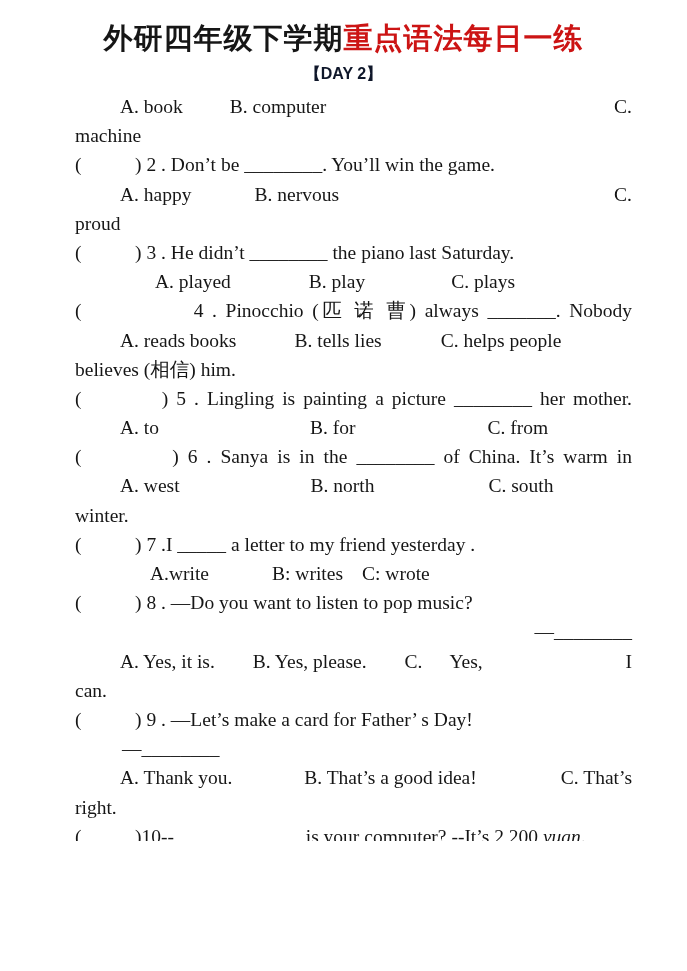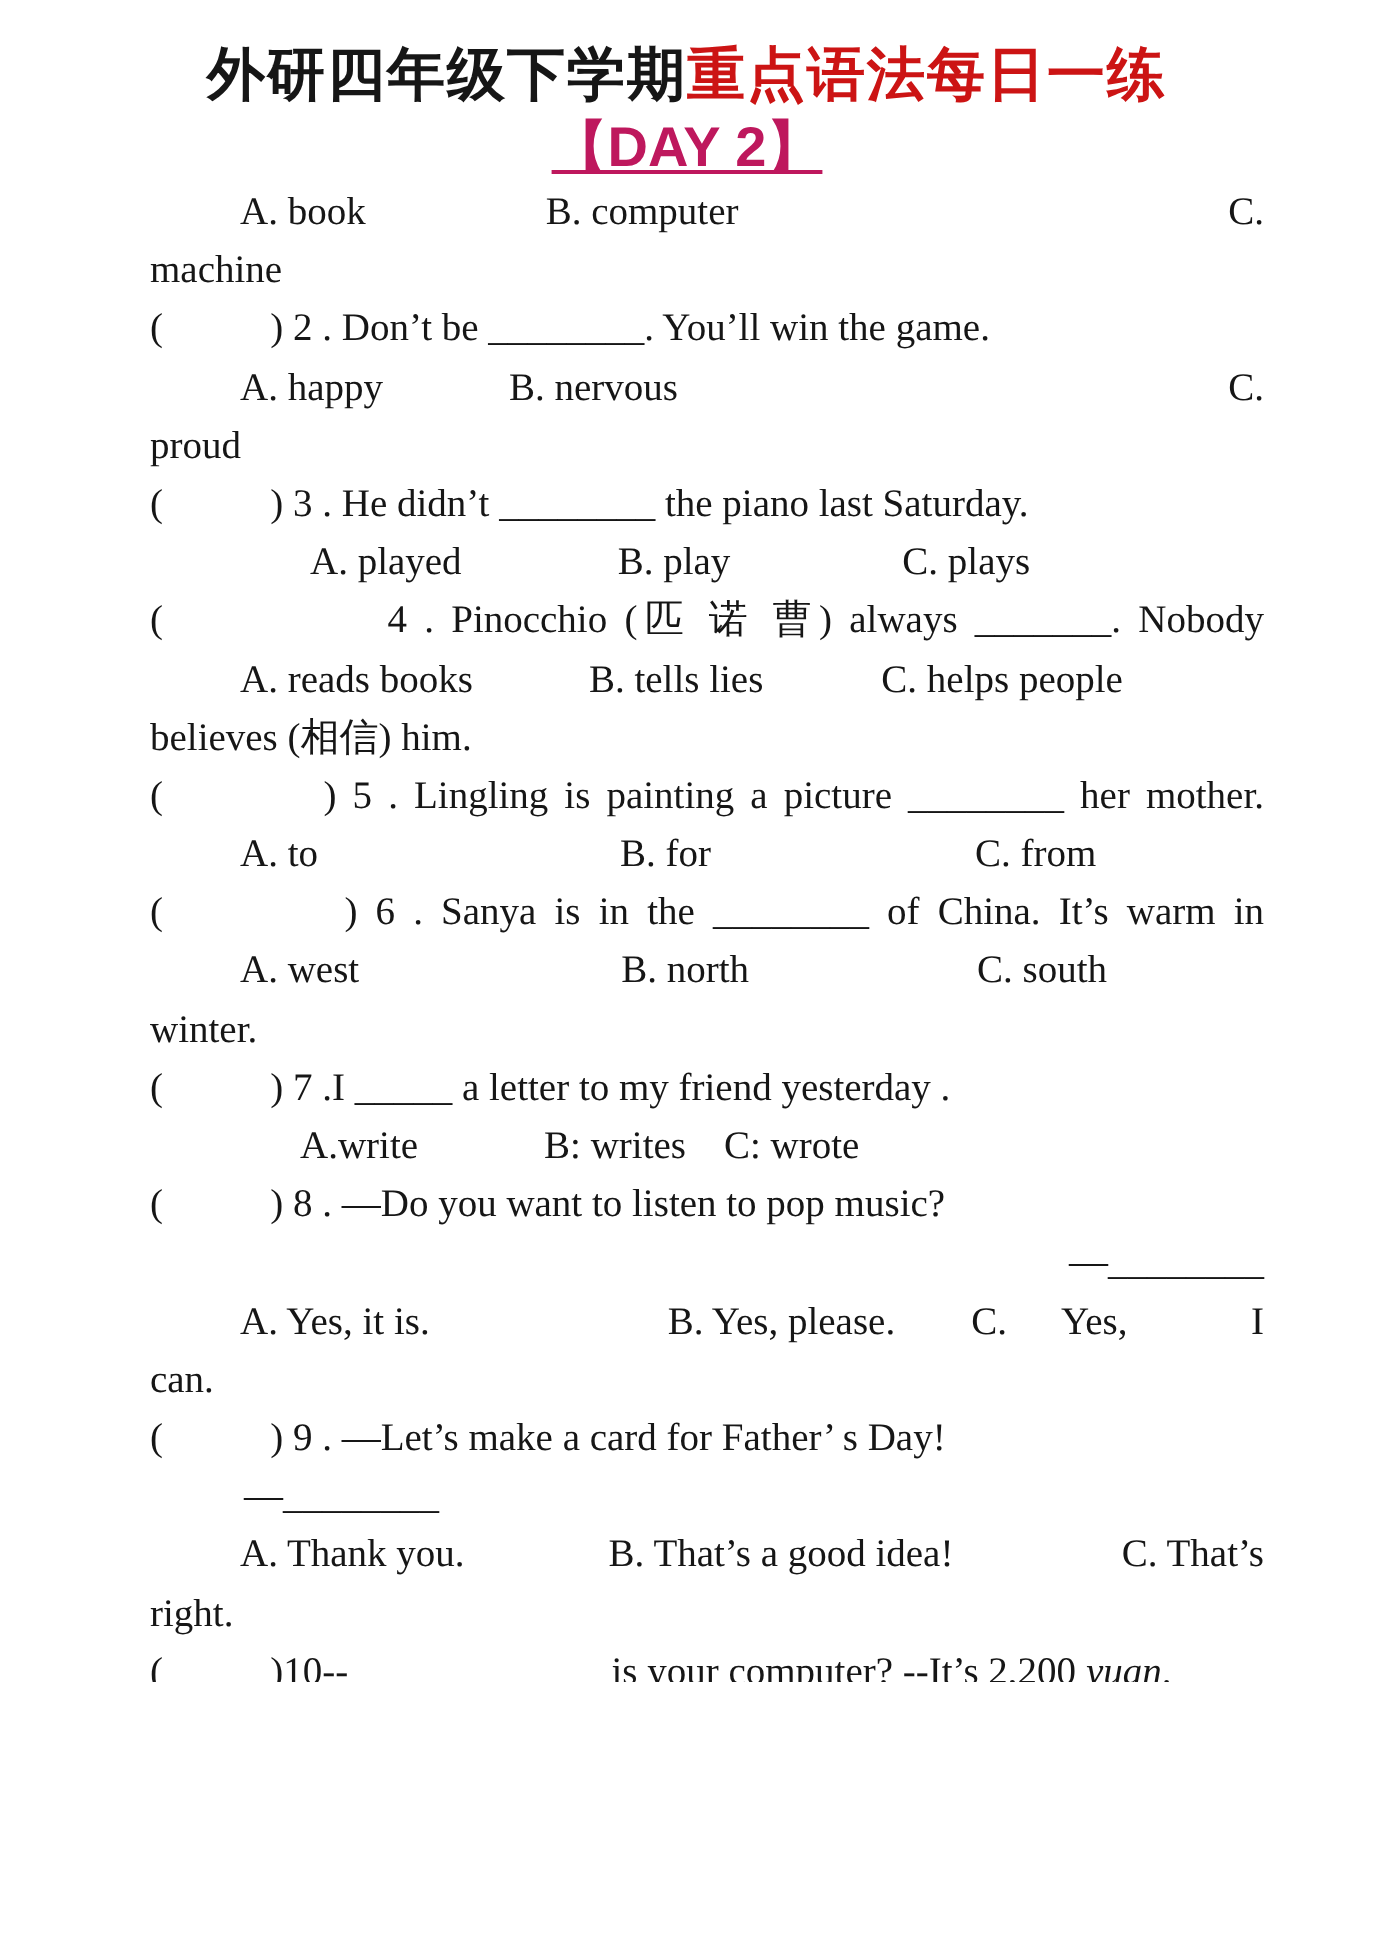--- a/index.html
+++ b/index.html
@@ -14,46 +14,46 @@
     box-sizing: border-box;
   }
   .header {
     text-align: center;
     margin-top: 20px;
     font-family: "Liberation Sans", "DejaVu Sans", sans-serif;
     font-weight: 700;
   }
   .title { font-size: 29px; line-height: 37px; letter-spacing: 1px; }
   .title .red { color: #cc1414; }
-  .subtitle { font-size: 28px; line-height: 33px; color: #be185d; text-decoration: underline; }
+  .subtitle { font-size: 16px; line-height: 33px; color: #0f172a; }
   .content { padding: 2px 55px 0 75px; }
   .line {
     white-space: pre-wrap;
     line-height: 29.2px;
     height: 29.2px;
   }
   
   .jl { white-space: normal; text-align: justify; text-align-last: justify; }
   
   .opt { display: flex; white-space: pre; }
   .pl45 { padding-left: 45px; }
   .pl47 { padding-left: 47px; }
   .pl75 { padding-left: 75px; }
   .pl80 { padding-left: 80px; text-align: right; }
   .ml19 { margin-left: 19px; }
   .ml27 { margin-left: 27px; }
   .ml38 { margin-left: 38px; }
   .ml58 { margin-left: 58px; }
   .ml59 { margin-left: 59px; }
-  .ml62 { margin-left: 90px; }
+  .ml62 { margin-left: 47px; }
   .ml63 { margin-left: 63px; }
   .ml72 { margin-left: 72px; }
   .ml79 { margin-left: 78px; }
   .ml86 { margin-left: 86px; }
-  .ml87 { margin-left: 119px; }
+  .ml87 { margin-left: 38px; }
   .ml114 { margin-left: 114px; }
   .ml131 { margin-left: 131px; }
   .ml132 { margin-left: 132px; }
   .ml151 { margin-left: 151px; }
   .mla { margin-left: auto; }
   .it { font-style: italic; }
   .artifact {
     position: absolute;
     left: 256px; top: 897px;
     width: 44px; height: 2px;

